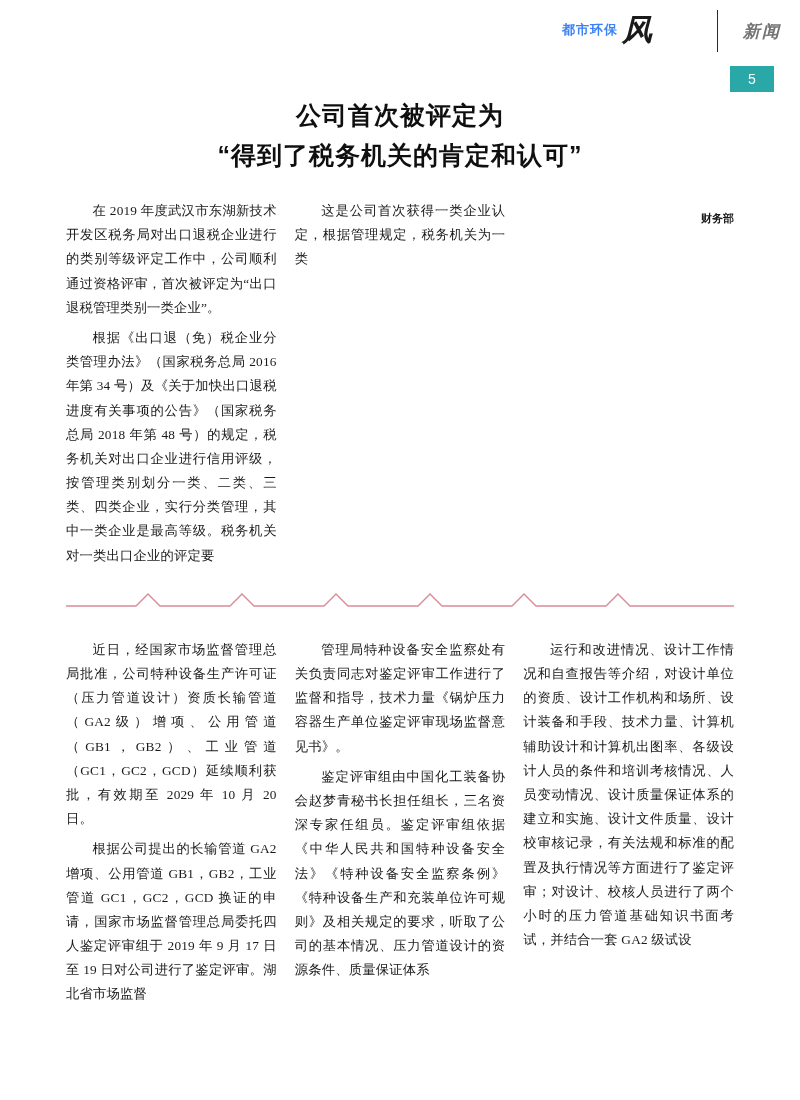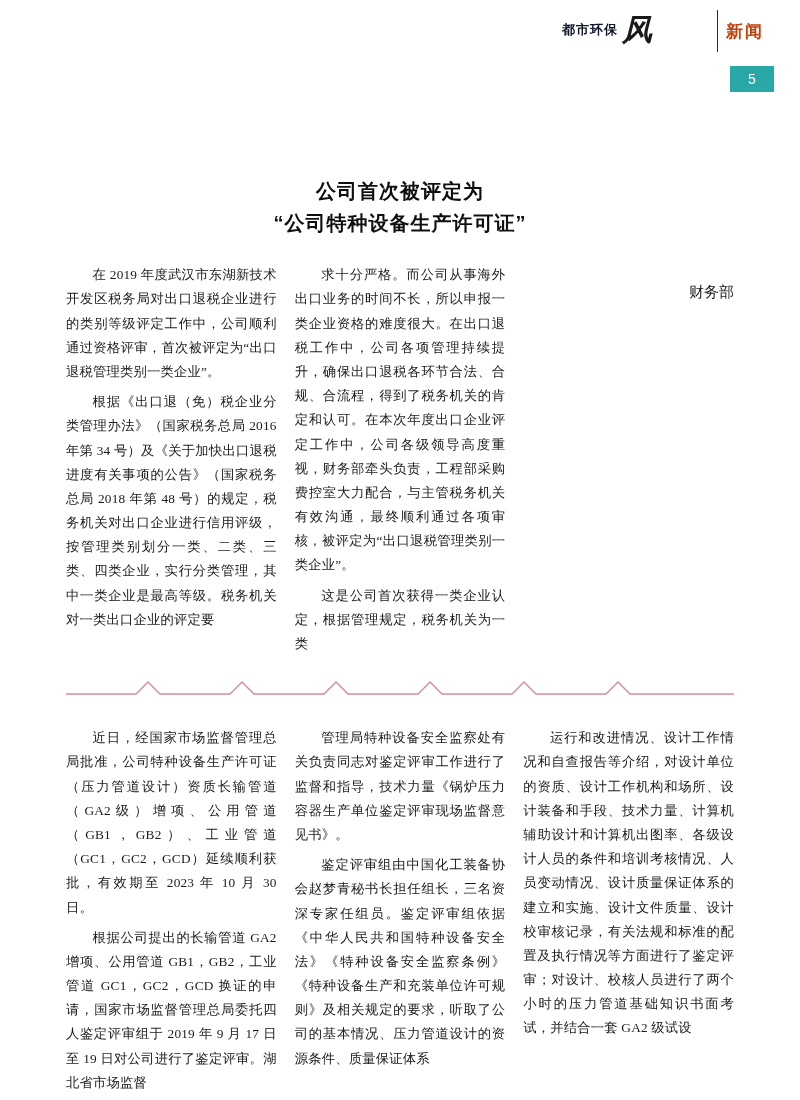--- a/index.html
+++ b/index.html
@@ -27,21 +27,21 @@
     right: 148px;
     display: flex;
     align-items: flex-end;
     gap: 4px;
   }
   .masthead-text {
     font-family: "Liberation Serif", serif;
     font-size: 13px;
     font-weight: bold;
     letter-spacing: 1px;
-    color: #0f172a;
+    color: #3b82f6;
     padding-bottom: 3px;
   }
   .masthead-mark {
     font-size: 30px;
     line-height: 0.8;
     font-family: "Liberation Serif", serif;
     color: #1a1a1a;
     font-style: italic;
     font-weight: bold;
   }
@@ -49,25 +49,26 @@
     position: absolute;
     top: 10px;
     right: 82px;
     width: 1px;
     height: 42px;
     background: #2b2b2b;
   }
   .section-name {
     position: absolute;
     top: 20px;
-    right: 36px;
+    right: 19px;
     font-size: 17px;
     font-weight: bold;
     letter-spacing: 2px;
-    color: #c2410c;
+    color: #737373;
+    font-style: italic;
   }
   .page-number-box {
     position: absolute;
     top: 66px;
     right: 26px;
     width: 44px;
     height: 26px;
     background: #2aa8a8;
     color: #ffffff;
     font-family: "Liberation Sans", sans-serif;
@@ -83,22 +84,22 @@
     box-sizing: border-box;
   }
   .article-title {
     text-align: center;
     font-family: "Liberation Sans", sans-serif;
     font-weight: bold;
     color: #0f0f0f;
     letter-spacing: 1px;
   }
   .article-one .article-title {
-    margin-top: 116px;
-    font-size: 20px;
+    margin-top: 36px;
+    font-size: 25px;
     line-height: 1.58;
   }
   .article-two .article-title {
     margin-top: 26px;
     font-size: 25px;
     line-height: 1.58;
   }
   .title-line { display: block; }
 
   .columns {
@@ -113,24 +114,24 @@
   .column p {
     margin: 0 0 6px 0;
     font-size: 13.3px;
     line-height: 1.82;
     text-align: justify;
     text-justify: inter-ideograph;
     text-indent: 2em;
     letter-spacing: 0.2px;
   }
   .signature {
-    margin-top: 16px;
+    margin-top: 10px;
     text-align: right;
-    font-size: 15px;
-    font-weight: normal;
+    font-size: 11px;
+    font-weight: bold;
     line-height: 1.8;
   }
 
   
   .wave-divider {
     margin: 18px 0 0 0;
     padding: 0 66px;
     height: 22px;
     box-sizing: border-box;
   }
@@ -147,47 +148,46 @@
     <span class="masthead-mark">风</span>
   </div>
   <div class="header-rule"></div>
   <div class="section-name">新闻</div>
   <div class="page-number-box">5</div>
 </div>
 
 <div class="article article-one">
   <h1 class="article-title">
     <span class="title-line">公司首次被评定为</span>
-    <span class="title-line">“公司特种设备生产许可证”</span>
+    <span class="title-line">“得到了税务机关的肯定和认可”</span>
   </h1>
   <div class="columns">
     <div class="column">
       <p>在 2019 年度武汉市东湖新技术开发区税务局对出口退税企业进行的类别等级评定工作中，公司顺利通过资格评审，首次被评定为“出口退税管理类别一类企业”。</p>
       <p>根据《出口退（免）税企业分类管理办法》（国家税务总局 2016 年第 34 号）及《关于加快出口退税进度有关事项的公告》（国家税务总局 2018 年第 48 号）的规定，税务机关对出口企业进行信用评级，按管理类别划分一类、二类、三类、四类企业，实行分类管理，其中一类企业是最高等级。税务机关对一类出口企业的评定要</p>
     </div>
     <div class="column">
-      <p>求十分严格。而公司从事海外出口业务的时间不长，所以申报一类企业资格的难度很大。在出口退税工作中，公司各项管理持续提升，确保出口退税各环节合法、合规、合流程，得到了税务机关的肯定和认可。在本次年度出口企业评定工作中，公司各级领导高度重视，财务部牵头负责，工程部采购费控室大力配合，与主管税务机关有效沟通，最终顺利通过各项审核，被评定为“出口退税管理类别一类企业”。</p>
       <p>这是公司首次获得一类企业认定，根据管理规定，税务机关为一类</p>
     </div>
     <div class="column">
       <div class="signature">财务部</div>
     </div>
   </div>
 </div>
 
 <div class="wave-divider">
   <svg width="668" height="20" viewBox="0 0 668 20" xmlns="http://www.w3.org/2000/svg" aria-hidden="true">
     <path d="M0,14 L70,14 L82,2 L94,14 L164,14 L176,2 L188,14 L258,14 L270,2 L282,14 L352,14 L364,2 L376,14 L446,14 L458,2 L470,14 L540,14 L552,2 L564,14 L668,14" fill="none" stroke="#d98b9a" stroke-width="1.4"></path>
   </svg>
 </div>
 
 <div class="article article-two">
   <div class="columns">
     <div class="column">
-      <p>近日，经国家市场监督管理总局批准，公司特种设备生产许可证（压力管道设计）资质长输管道（GA2级）增项、公用管道（GB1，GB2）、工业管道（GC1，GC2，GCD）延续顺利获批，有效期至 2023 年 10 月 30 日。</p>
+      <p>近日，经国家市场监督管理总局批准，公司特种设备生产许可证（压力管道设计）资质长输管道（GA2级）增项、公用管道（GB1，GB2）、工业管道（GC1，GC2，GCD）延续顺利获批，有效期至 2029 年 10 月 20 日。</p>
       <p>根据公司提出的长输管道 GA2 增项、公用管道 GB1，GB2，工业管道 GC1，GC2，GCD 换证的申请，国家市场监督管理总局委托四人鉴定评审组于 2019 年 9 月 17 日至 19 日对公司进行了鉴定评审。湖北省市场监督</p>
     </div>
     <div class="column">
       <p>管理局特种设备安全监察处有关负责同志对鉴定评审工作进行了监督和指导，技术力量《锅炉压力容器生产单位鉴定评审现场监督意见书》。</p>
       <p>鉴定评审组由中国化工装备协会赵梦青秘书长担任组长，三名资深专家任组员。鉴定评审组依据《中华人民共和国特种设备安全法》《特种设备安全监察条例》《特种设备生产和充装单位许可规则》及相关规定的要求，听取了公司的基本情况、压力管道设计的资源条件、质量保证体系</p>
     </div>
     <div class="column">
       <p>运行和改进情况、设计工作情况和自查报告等介绍，对设计单位的资质、设计工作机构和场所、设计装备和手段、技术力量、计算机辅助设计和计算机出图率、各级设计人员的条件和培训考核情况、人员变动情况、设计质量保证体系的建立和实施、设计文件质量、设计校审核记录，有关法规和标准的配置及执行情况等方面进行了鉴定评审；对设计、校核人员进行了两个小时的压力管道基础知识书面考试，并结合一套 GA2 级试设</p>
     </div>
   </div>

